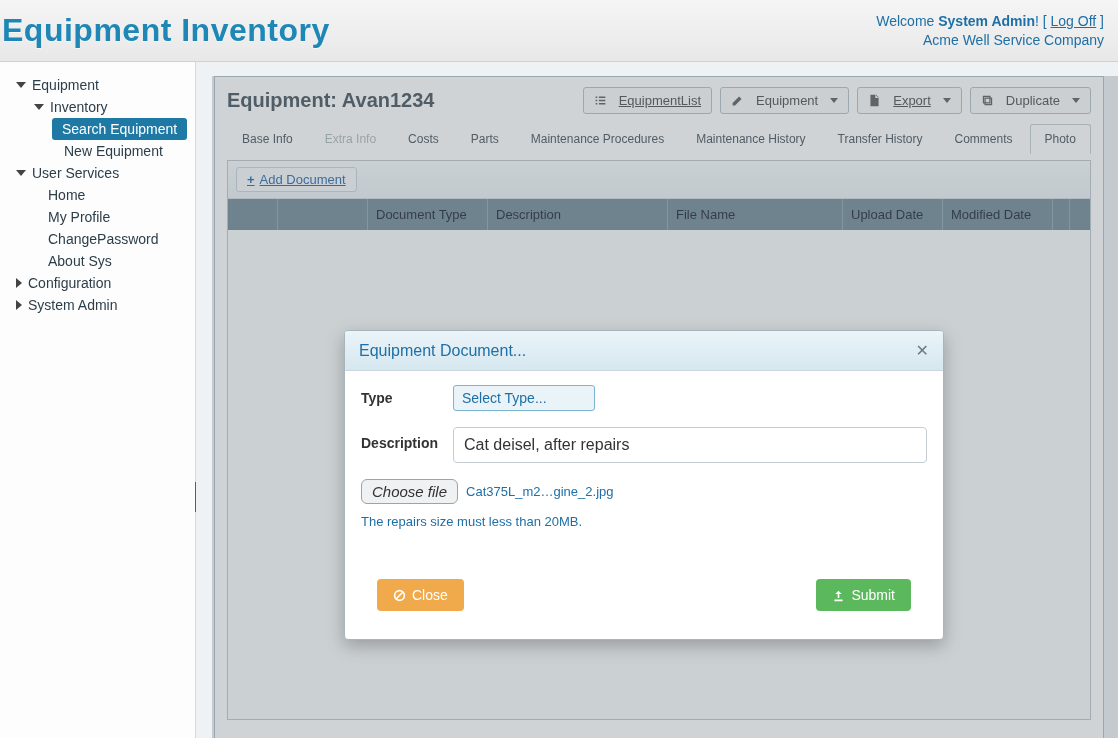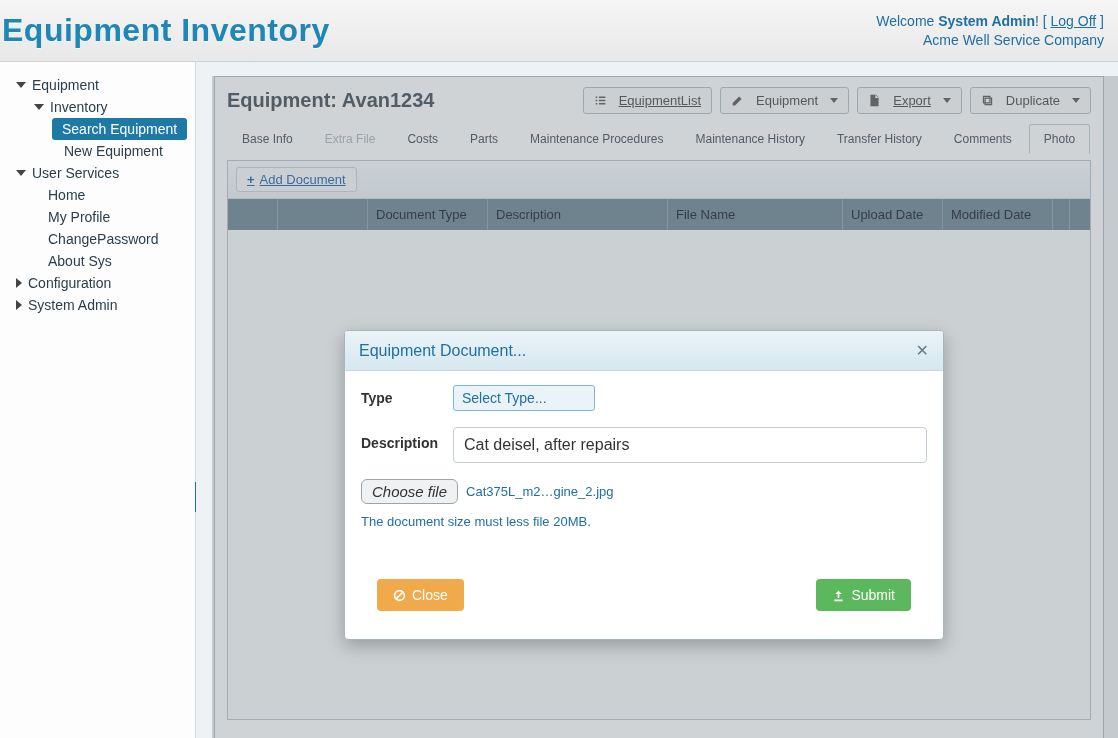--- a/index.html
+++ b/index.html
@@ -399,21 +399,21 @@
                 <path fill="none" stroke="#555" stroke-width="1.5" d="M3 3h8v8H3zM5 5h8v8H5z"></path>
               </svg>
             <span>Duplicate</span>
             <span class="caret-sm"></span>
           </button>
         </div>
       </div>
 
       <div class="tabs">
         <div class="tab">Base Info</div>
-        <div class="tab dim">Extra File</div>
+        <div class="tab dim">Extra Info</div>
         <div class="tab">Costs</div>
         <div class="tab">Parts</div>
         <div class="tab">Maintenance Procedures</div>
         <div class="tab">Maintenance History</div>
         <div class="tab">Transfer History</div>
         <div class="tab">Comments</div>
         <div class="tab active">Photo</div>
       </div>
 
       <div class="grid-wrap">
@@ -456,21 +456,21 @@
       </div>
     </div>
     <div class="form-row" style="align-items:flex-start;">
       <label style="padding-top:8px;">Description</label>
       <input class="desc-input" value="Cat deisel, after repairs" style="">
     </div>
     <div class="file-row">
       <button class="choose-file-btn">Choose file</button>
       <span class="file-name">Cat375L_m2…gine_2.jpg</span>
     </div>
-    <div class="size-hint">The document size must less file 20MB.</div>
+    <div class="size-hint">The repairs size must less than 20MB.</div>
     <div class="modal-footer">
       <button class="btn close">
         <svg class="icon" viewBox="0 0 16 16">
             <circle cx="8" cy="8" r="6" fill="none" stroke="#fff" stroke-width="2"></circle>
             <line x1="4" y1="12" x2="12" y2="4" stroke="#fff" stroke-width="2"></line>
           </svg>
         <span>Close</span>
       </button>
       <button class="btn submit">
         <svg class="icon" viewBox="0 0 16 16">

